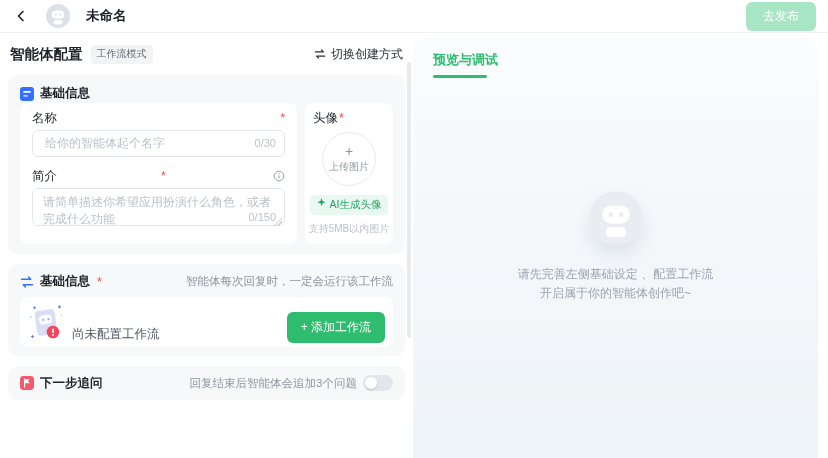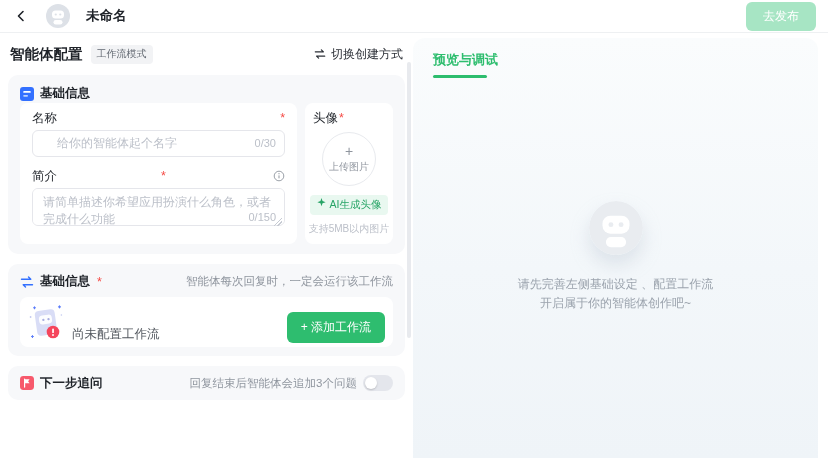--- a/index.html
+++ b/index.html
@@ -33,21 +33,21 @@
   .sec-hint { margin-left:auto; font-size:11.5px; color:#8f959e; }
 
   .bi-row { display:flex; gap:8px; }
   .wcard { background:#fff; border-radius:8px; }
   .bi-left { flex:1; padding:7px 12px 6px; }
   .bi-right { width:88px; padding:7px 8px 8px; display:flex; flex-direction:column; align-items:center; }
   .fld-label { display:flex; align-items:center; font-size:12.5px; color:#1f2329; height:16px;justify-content:space-between; }
   .self-start { align-self:flex-start; }
   .input-wrap { position:relative; margin-top:4px; }
   .txt-input { width:100%; height:27px; border:1px solid #e5e6eb; border-radius:6px;
-    padding:0 40px 0 24px; font-size:12px; color:#1f2329; background:#fff; outline:none;
+    padding:0 40px 0 12px; font-size:12px; color:#1f2329; background:#fff; outline:none;
     font-family:Liberation Mono, monospace; }
   .txt-input::placeholder, .txt-area::placeholder { color:#bcc0c9; }
   .counter { position:absolute; right:9px; top:7px; font-size:11px; color:#bcc0c9; }
   .area-wrap { position:relative; margin-top:4px; }
   .txt-area { width:100%; height:38px; border:1px solid #e5e6eb; border-radius:6px;
     padding:5px 10px; font-size:12px; color:#1f2329; resize:none; outline:none; background:#fff;
     font-family:"Liberation Sans","DejaVu Sans",sans-serif; }
   .area-counter { position:absolute; right:9px; bottom:7px; font-size:11px; color:#bcc0c9; }
   .grip { position:absolute; right:3px; bottom:4px; width:8px; height:8px;
     background:linear-gradient(135deg, transparent 45%, #c7cbd3 45% 55%, transparent 55% 68%, #c7cbd3 68% 78%, transparent 78%); }
@@ -80,21 +80,21 @@
   .scroll-thumb { position:absolute; left:407px; top:62px; width:4px; height:276px;
     background:#e8eaee; border-radius:2px; }
 
   
   .right-panel { position:absolute; left:413px; top:38px; width:405px; height:420px;
     border-radius:12px 12px 0 0;
     background:linear-gradient(180deg,#fafcfd 0%,#f3f7fa 55%,#eff4f8 100%); }
   .tab-wrap { padding:13px 20px 0; display:inline-block; }
   .tab-label { font-size:13px; font-weight:bold; color:#2dbd6e; }
   .tab-underline { width:54px; height:3px; background:#2dbd6e; border-radius:2px; margin-top:6px; }
-  .empty-state { position:absolute; left:0; right:0; top:163px; text-align:center; }
+  .empty-state { position:absolute; left:0; right:0; top:153px; text-align:center; }
   .empty-circle { width:54px; height:54px; margin:0 auto 16px; border-radius:50%;
     box-shadow:0 10px 18px rgba(178,190,202,.35); }
   .empty-text { font-size:12px; color:#9ba3ad; line-height:19px; }
 
   .icon14 { width:14px; height:14px; flex:0 0 auto; display:block; }
   .icon12 { width:12px; height:12px; flex:0 0 auto; display:block; }
   .info-ic { margin-left:4px; }
 </style>
 </head>
 <body>

